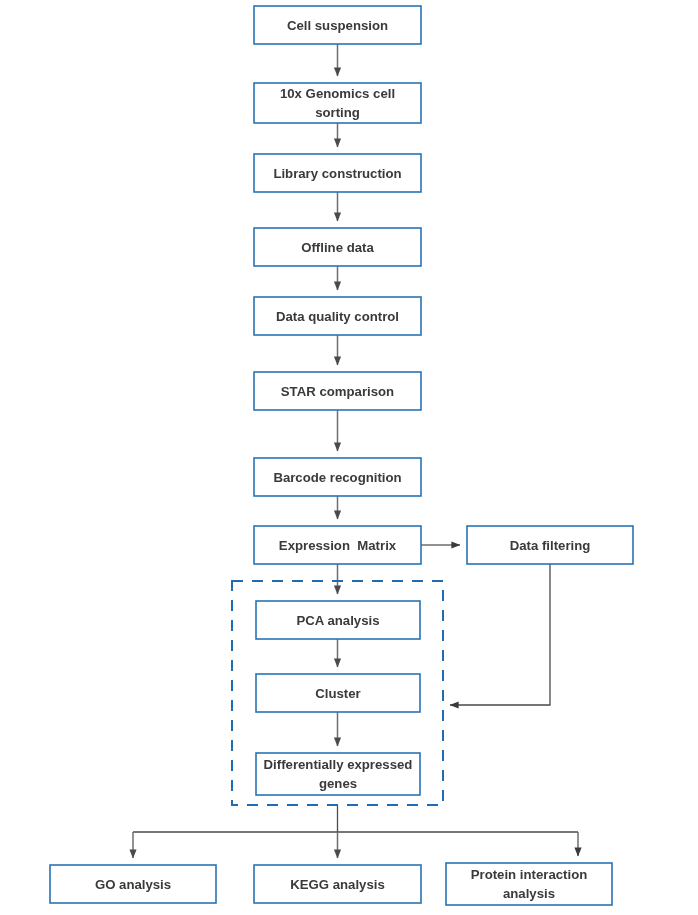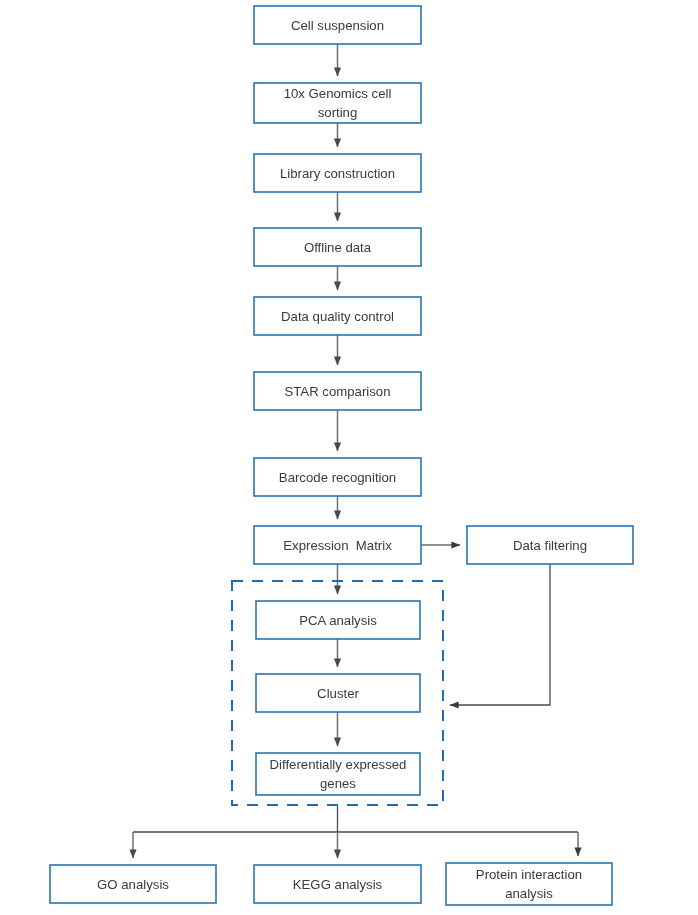--- a/index.html
+++ b/index.html
@@ -10,20 +10,21 @@
   body {
     width: 698px;
     height: 915px;
     font-family: "Liberation Sans", sans-serif;
     overflow: hidden;
   }
   #flow-root {
     position: relative;
     width: 698px;
     height: 915px;
+    font-weight: bold;
   }
   svg.flow-canvas {
     position: absolute;
     top: 0;
     left: 0;
     width: 698px;
     height: 915px;
   }
   .node-rect {
     fill: #ffffff;

